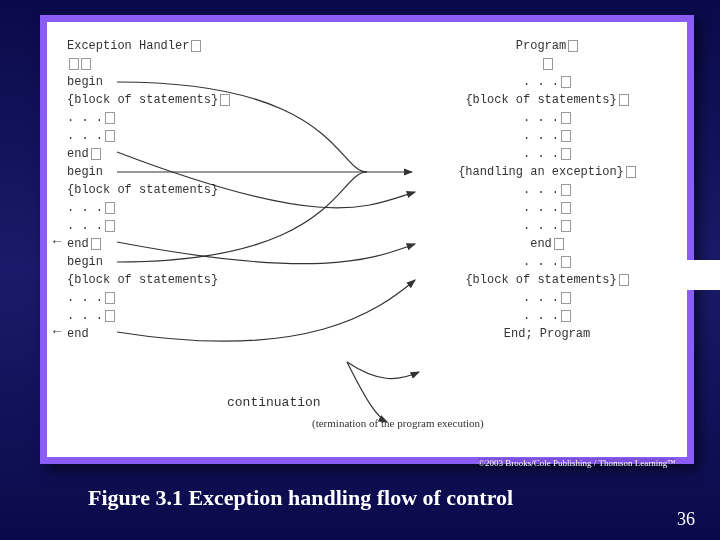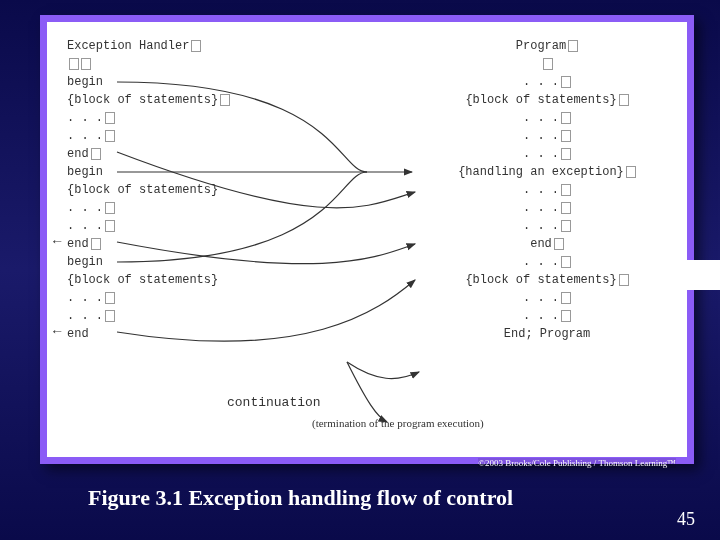--- a/index.html
+++ b/index.html
@@ -186,13 +186,13 @@
       <path d="M 300 340 C 320 380, 330 395, 340 400" stroke="#333" fill="none" stroke-width="1.2" marker-end="url(#ah)"></path>
     </svg>
 
   </div>
 </div>
 
 <div class="right-edge"></div>
 
 <div class="copyright">©2003 Brooks/Cole Publishing / Thomson Learning™</div>
 <div class="caption">Figure 3.1  Exception handling flow of control</div>
-<div class="page-num">45</div>
+<div class="page-num">36</div>
 
 </body></html>

